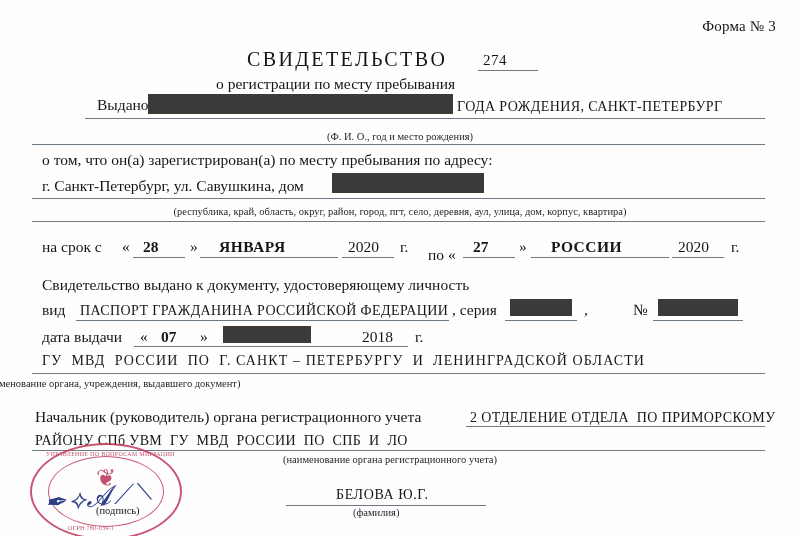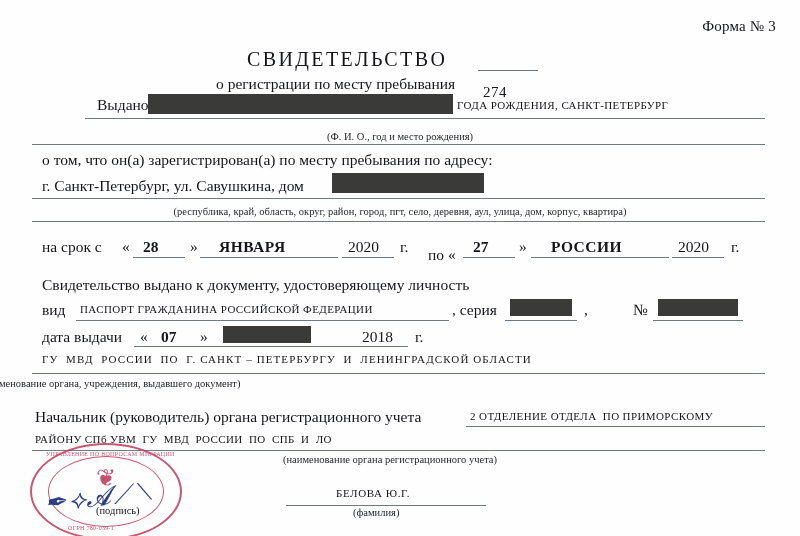--- a/index.html
+++ b/index.html
@@ -38,30 +38,29 @@
     top: 48px;
     font-size: 20px;
     letter-spacing: 2.4px;
     font-weight: 400;
   }
   .title-num {
     left: 483px;
     top: 52px;
     font-size: 15px;
     letter-spacing: .5px;
-    margin-top: 32px;
   }
   .subtitle {
     left: 216px;
     top: 75px;
     font-size: 15.5px;
   }
   .lbl { font-size: 15.5px; }
   .lbl-sm { font-size: 11px; color: #23262b; }
-  .caps { font-size: 11px; letter-spacing: .4px; }
+  .caps { font-size: 14px; letter-spacing: .4px; }
   .hint {
     position: absolute;
     font-size: 10.5px;
     color: #1d2024;
     text-align: center;
     width: 100%;
     left: 0;
   }
   .spaced { letter-spacing: 1.1px; }
   .stamp {

